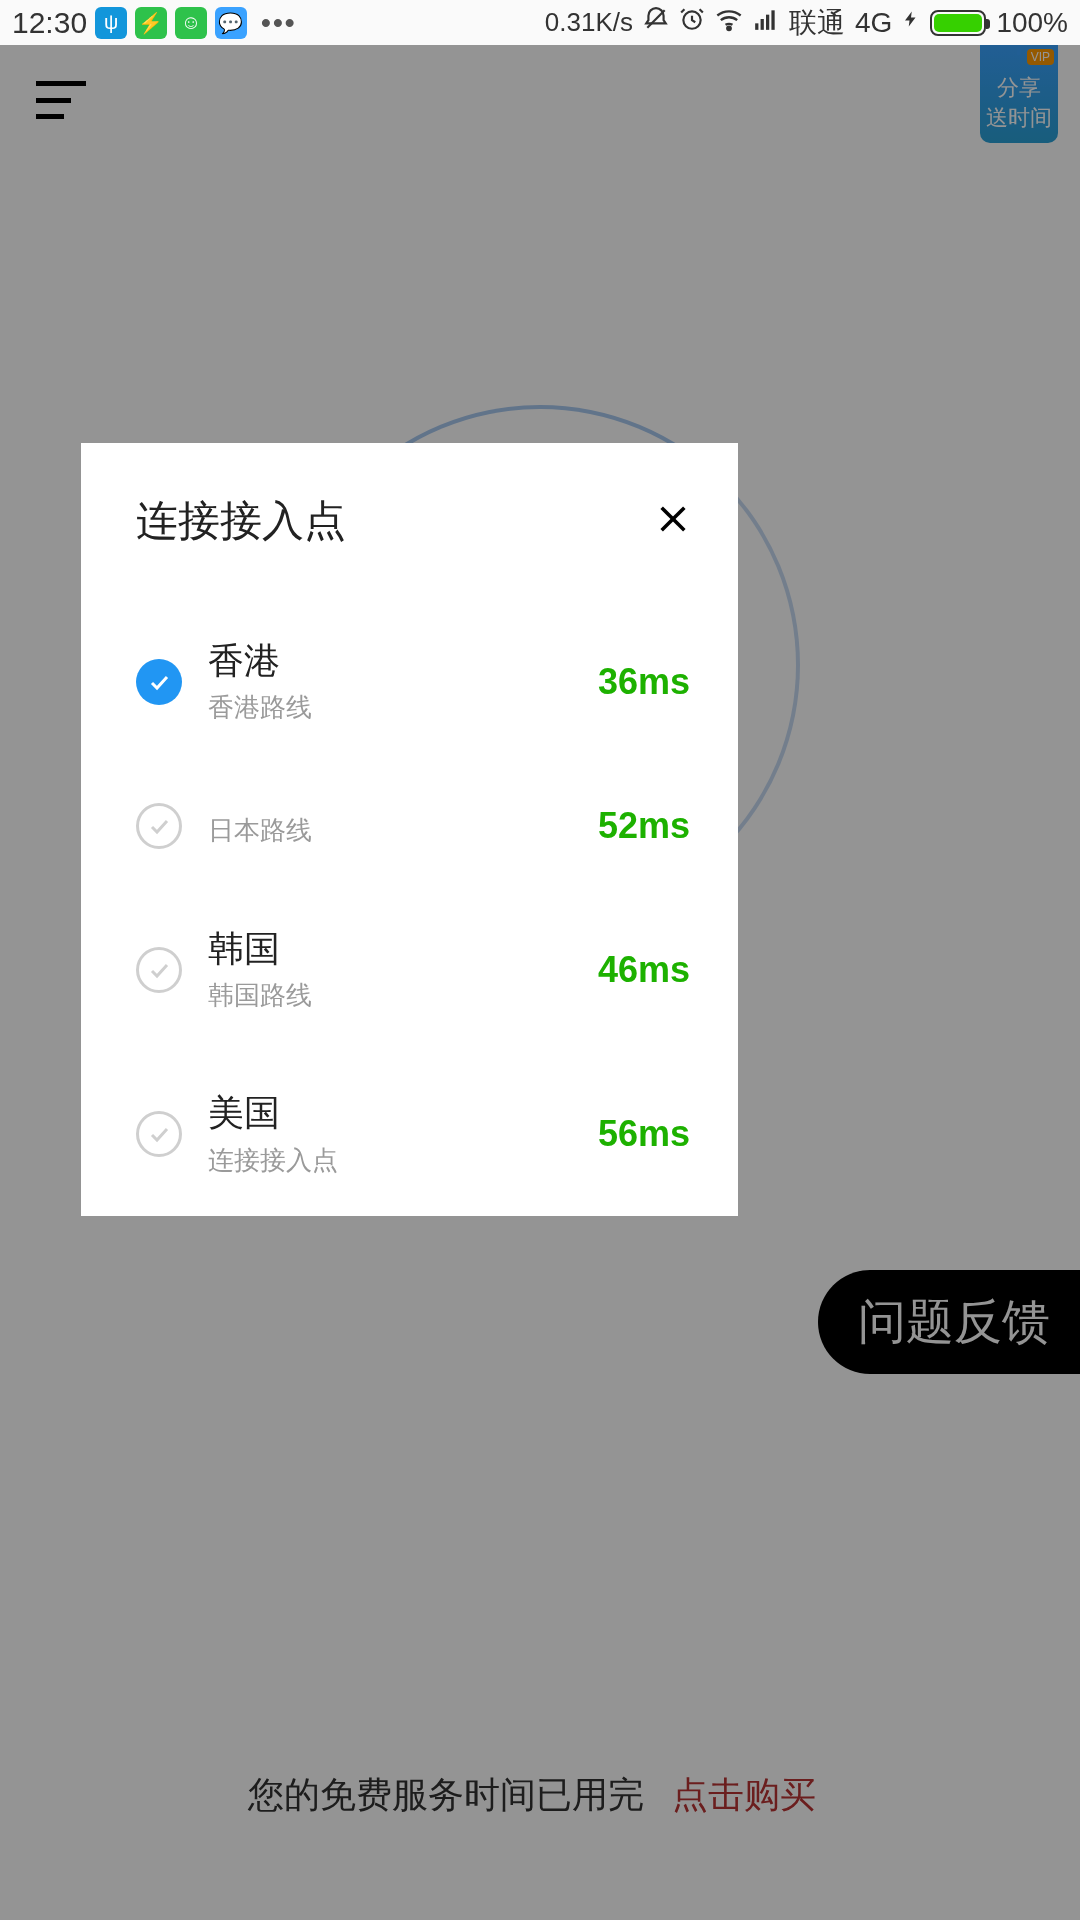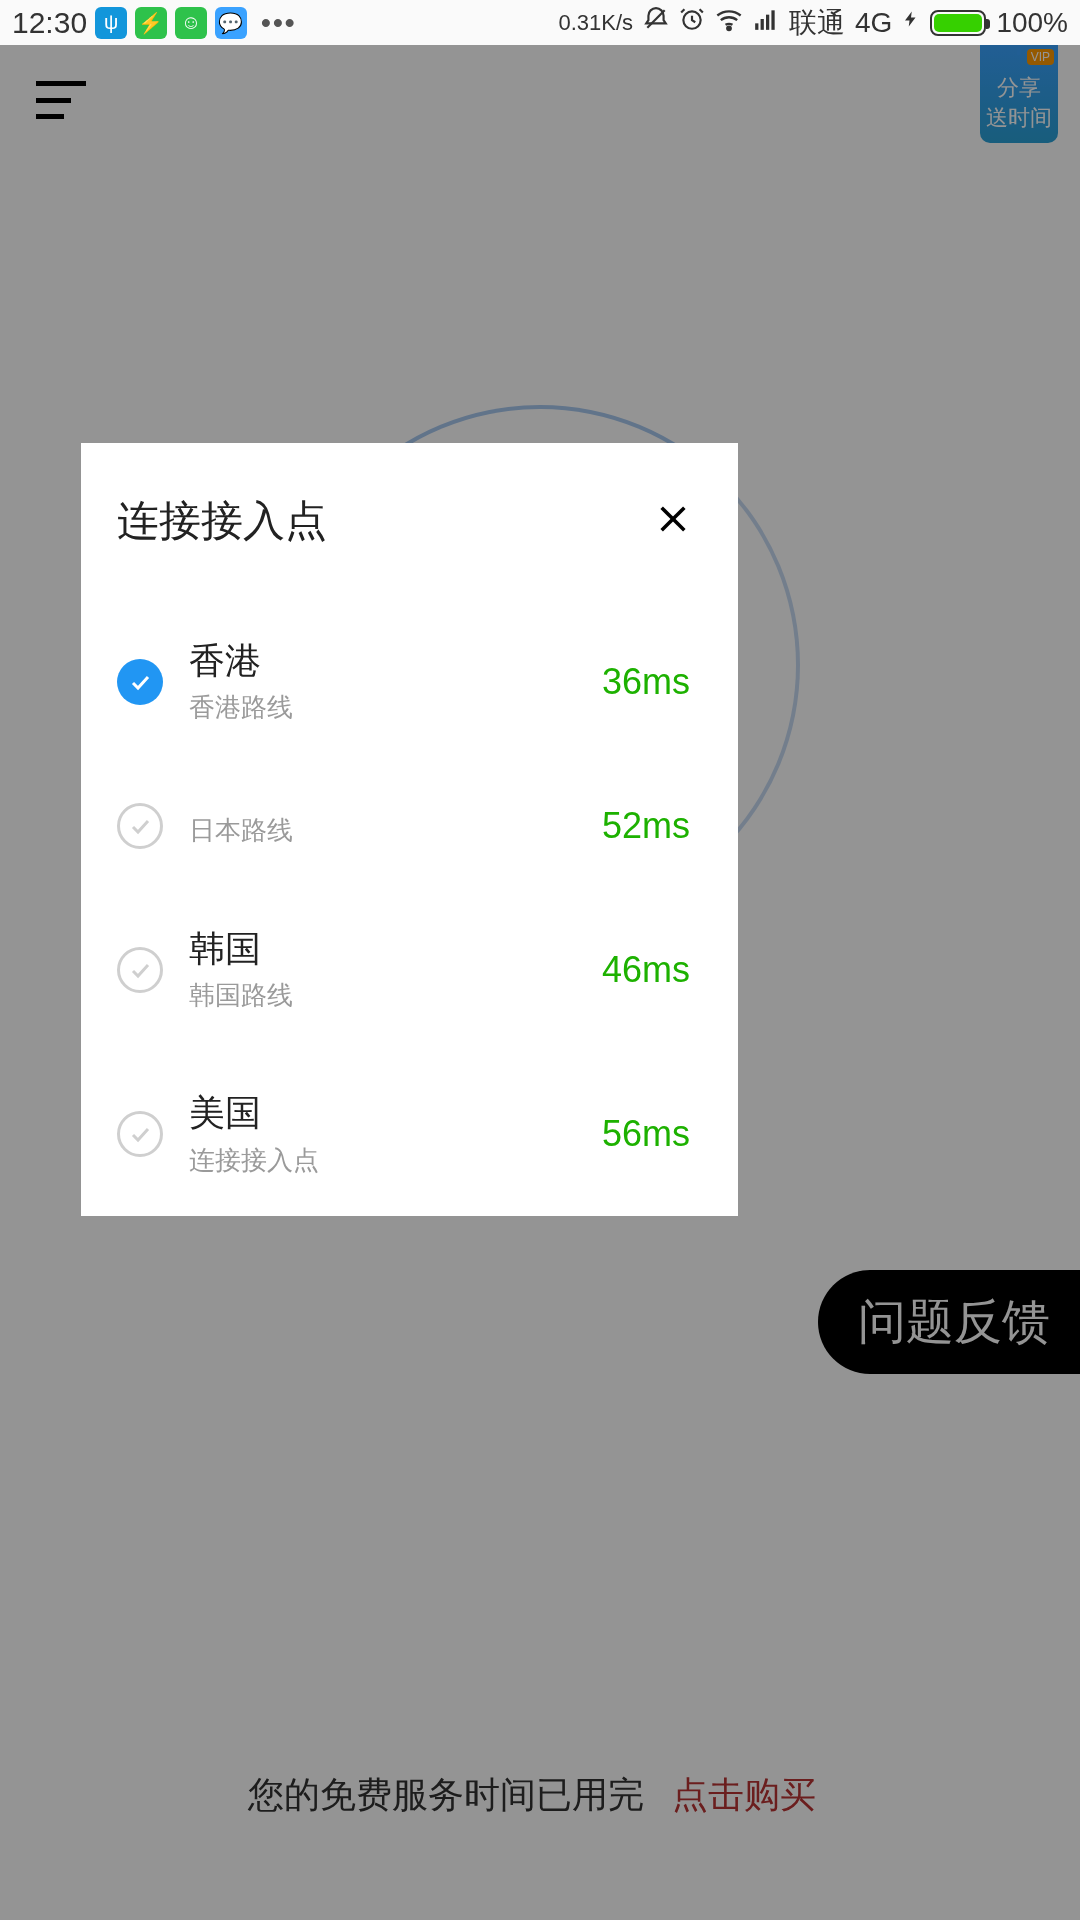--- a/index.html
+++ b/index.html
@@ -31,21 +31,21 @@
     .status-app-icon {
       width: 32px; height: 32px; border-radius: 6px;
       display: inline-flex; align-items: center; justify-content: center;
       color: #fff; font-size: 20px;
     }
     .app-icon-1 { background: #1296db; }
     .app-icon-2 { background: #2ec24b; }
     .app-icon-3 { background: #2ec24b; }
     .app-icon-4 { background: #3aa2ff; }
     .status-dots { letter-spacing: 2px; font-weight: bold; color:#555; padding-left:6px;}
-    .status-speed { font-size: 22px; }
+    .status-speed { font-size: 26px; }
     .battery {
       width: 56px; height: 26px;
       border: 2px solid #333; border-radius: 8px;
       position: relative; display: inline-block;
       vertical-align: middle;
     }
     .battery::after {
       content: ""; position: absolute; right: -6px; top: 7px;
       width: 4px; height: 10px; background: #333; border-radius: 0 3px 3px 0;
     }
@@ -122,21 +122,21 @@
       position:absolute; top:45px; left:0; right:0; bottom:0;
       background: rgba(0,0,0,0.42);
       z-index: 10;
     }
 
     
     .modal {
       position:absolute; z-index: 20;
       top: 443px; left: 81px; width: 657px;
       background:#fff;
-      padding: 50px 48px 38px 36px;
+      padding: 50px 48px 38px 55px;
     }
     .modal-header {
       display:flex; align-items:center; justify-content:space-between;
       margin-bottom: 90px;
     }
     .modal-title { font-size: 42px; color:#222; }
     .close-icon svg { width: 34px; height: 34px; }
 
     .server-list { display:flex; flex-direction:column; gap: 78px; }
     .server-item {
@@ -146,21 +146,21 @@
       width: 46px; height: 46px; border-radius:50%;
       display:flex; align-items:center; justify-content:center;
       flex-shrink: 0;
     }
     .check.selected { background:#2196f3; }
     .check.unselected { border: 3px solid #cfcfcf; }
     .check svg { width: 24px; height: 24px; }
     .server-text { flex: 1; }
     .server-name { font-size: 36px; color:#222; line-height:1.2; }
     .server-sub { font-size: 26px; color:#9a9a9a; margin-top: 8px; }
-    .latency { font-size: 36px; color:#1db100; font-weight:400;text-align:right; }
+    .latency { font-size: 36px; color:#1db100; font-weight:700;text-align:right; }
   </style>
 </head>
 <body>
 
 <div class="status-bar">
   <div class="status-left">
     <span class="status-time">12:30</span>
     <span class="status-app-icon app-icon-1">ψ</span>
     <span class="status-app-icon app-icon-2">⚡</span>
     <span class="status-app-icon app-icon-3">☺</span>

